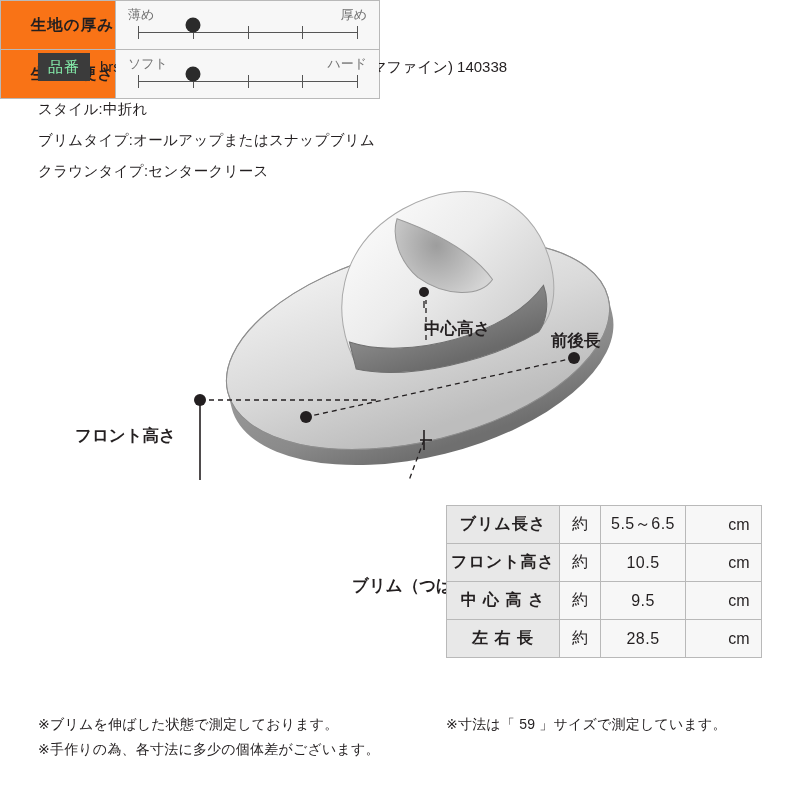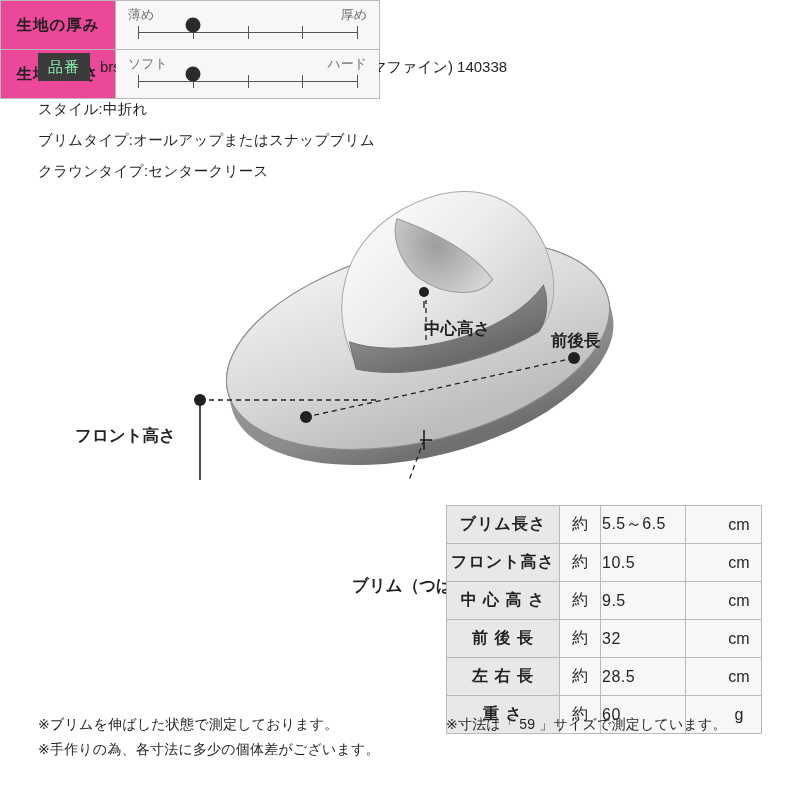--- a/index.html
+++ b/index.html
@@ -39,21 +39,21 @@
   }
   .lbl-center{left:424px;top:178px;}
   .lbl-front-rear{left:551px;top:190px;}
   .lbl-leftright{left:578px;top:375px;}
   .lbl-brim{left:352px;top:435px;}
   .lbl-fronth1{left:75px;top:285px;}
   .lbl-fronth2{left:66px;top:311px;}
   table.sliders{border-collapse:collapse;width:380px;}
   table.sliders td{border:1px solid #b9b9b9;height:46px;vertical-align:middle;}
   td.slabel{
-    width:112px;background:#ec4899;text-align:center;font-size:15.5px;font-weight:bold;
+    width:112px;background:#f97316;text-align:right;font-size:15.5px;font-weight:bold;
     letter-spacing:1px;
   }
   td.strack{background:#f7f7f7;padding:0;position:relative;}
   .strack-inner{position:relative;height:46px;}
   .endlabel{
     position:absolute;top:4px;font-size:13px;color:#737373;white-space:nowrap;
   }
   .endlabel.left{left:12px;}
   .endlabel.right{right:12px;}
   .axis{
@@ -70,21 +70,21 @@
   
   table.meas{
     position:absolute;left:446px;top:505px;border-collapse:collapse;width:316px;
   }
   table.meas td{border:1px solid #b9b9b9;height:35px;font-size:16px;}
   td.mname{
     width:110px;background:#e8e8e8;text-align:center;font-weight:bold;letter-spacing:1px;
     font-size:15.5px;
   }
   td.mapprox{width:38px;background:#f7f7f7;text-align:center;font-size:14px;}
-  td.mval{background:#f7f7f7;font-size:18px;letter-spacing:0.5px;}
+  td.mval{background:#f7f7f7;text-align:center;font-size:18px;letter-spacing:0.5px;}
   td.munit{width:42px;background:#f7f7f7;text-align:center;font-size:14px;padding-left:32px;}
 
   
   .note{
     position:absolute;font-size:14px;letter-spacing:0.2px;white-space:nowrap;
   }
   .note1{left:38px;top:716px;}
   .note2{left:38px;top:741px;}
   .note3{left:446px;top:716px;}
 </style>
@@ -238,35 +238,23 @@
         <td class="mval">10.5</td>
         <td class="munit">cm</td>
       </tr>
       <tr>
         <td class="mname">中 心 高 さ</td>
         <td class="mapprox">約</td>
         <td class="mval">9.5</td>
         <td class="munit">cm</td>
       </tr>
       <tr>
-        <td class="mname">前 後 長</td>
-        <td class="mapprox">約</td>
-        <td class="mval">32</td>
-        <td class="munit">cm</td>
-      </tr>
-      <tr>
         <td class="mname">左 右 長</td>
         <td class="mapprox">約</td>
         <td class="mval">28.5</td>
         <td class="munit">cm</td>
-      </tr>
-      <tr>
-        <td class="mname">重 さ</td>
-        <td class="mapprox">約</td>
-        <td class="mval">60</td>
-        <td class="munit">g</td>
       </tr>
     </tbody>
 </table>
 
 <div class="note note1">※ブリムを伸ばした状態で測定しております。</div>
 <div class="note note2">※手作りの為、各寸法に多少の個体差がございます。</div>
 <div class="note note3">※寸法は「  59  」サイズで測定しています。</div>
 
 </body></html>

